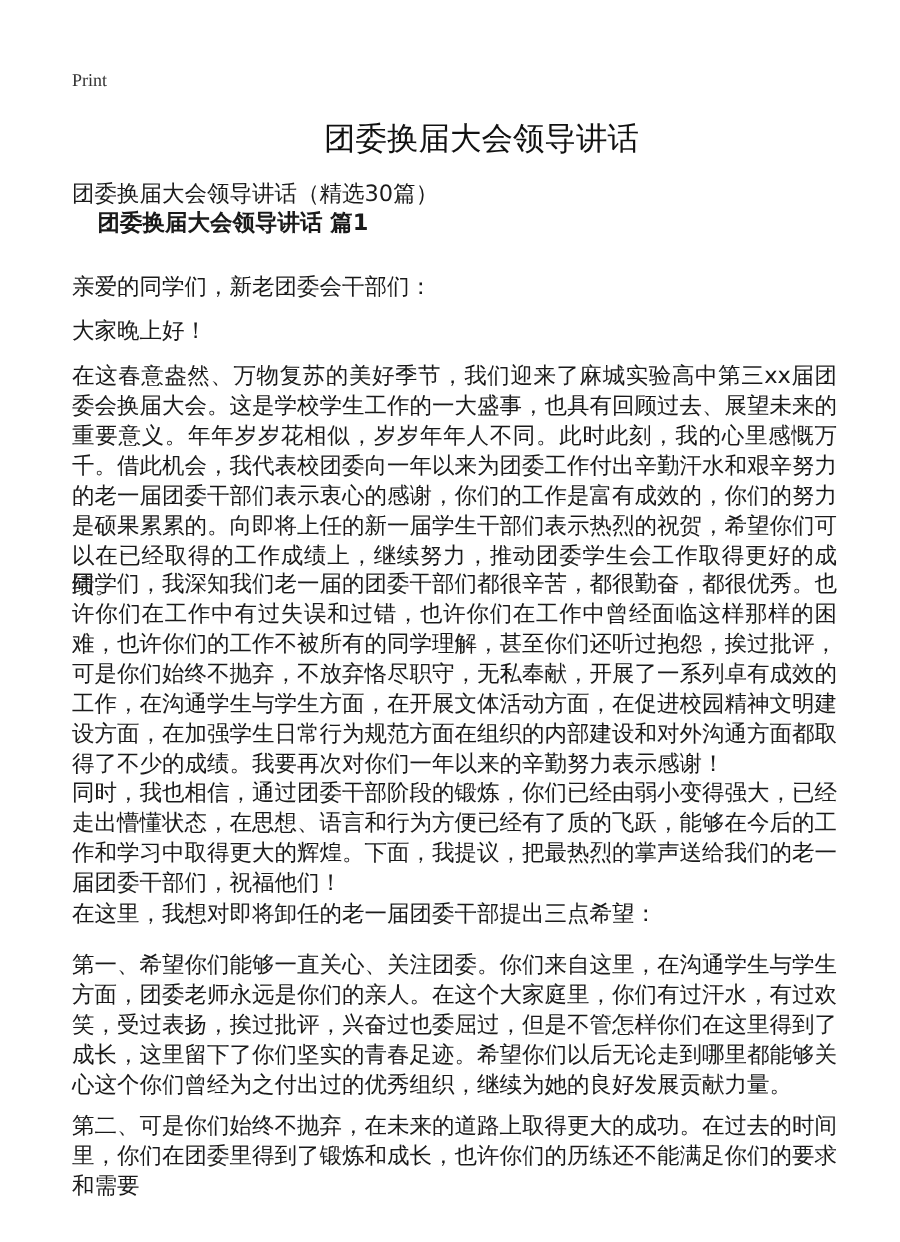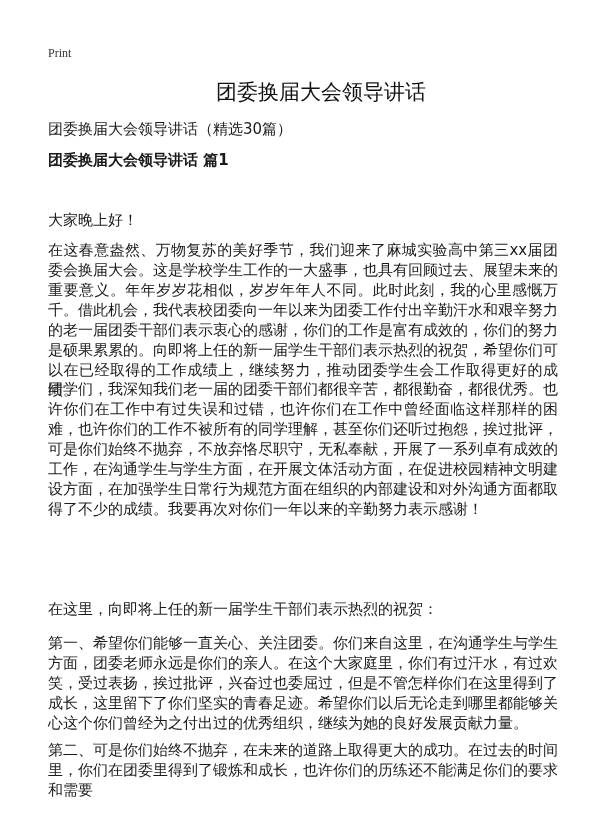--- a/index.html
+++ b/index.html
@@ -11,38 +11,40 @@
   .print-label {
     position: absolute; left: 48px; top: 46px;
     font-family: "Liberation Serif", serif; font-size: 12px; color: #333;
   }
   .doc-title {
     position: absolute; left: 0; top: 78px; width: 600px; text-align: center;
     font-size: 21px; color: #111; letter-spacing: 0px; padding-left: 21px;
   }
   .block { position: absolute; left: 48px; width: 510px; font-size: 15px; line-height: 20px; }
   .subtitle { top: 119px; }
-  .section-heading { top: 150px; font-weight: bold; }
+  .section-heading { top: 138px; font-weight: bold; margin-left: 17px; }
   .greeting { top: 181px; }
   .hello { top: 210px; }
   .para { text-align: justify; }
   .p1 { top: 240px; }
   .p2 { top: 379px; }
   .p3 { top: 518px; }
   .p4 { top: 599px; }
   .p5 { top: 633px; }
   .p6 { top: 740px; }
 </style>
 </head>
 <body>
 
 <div class="page">
   <div class="print-label">Print</div>
   <div class="doc-title">团委换届大会领导讲话</div>
   <div class="block subtitle">团委换届大会领导讲话（精选30篇）</div>
   <div class="block section-heading">团委换届大会领导讲话 篇1</div>
+  <div class="block greeting">亲爱的同学们，新老团委会干部们：</div>
   <div class="block para p1">在这春意盎然、万物复苏的美好季节，我们迎来了麻城实验高中第三xx届团委会换届大会。这是学校学生工作的一大盛事，也具有回顾过去、展望未来的重要意义。年年岁岁花相似，岁岁年年人不同。此时此刻，我的心里感慨万千。借此机会，我代表校团委向一年以来为团委工作付出辛勤汗水和艰辛努力的老一届团委干部们表示衷心的感谢，你们的工作是富有成效的，你们的努力是硕果累累的。向即将上任的新一届学生干部们表示热烈的祝贺，希望你们可以在已经取得的工作成绩上，继续努力，推动团委学生会工作取得更好的成绩。</div>
   <div class="block hello">大家晚上好！</div>
   <div class="block para p2">同学们，我深知我们老一届的团委干部们都很辛苦，都很勤奋，都很优秀。也许你们在工作中有过失误和过错，也许你们在工作中曾经面临这样那样的困难，也许你们的工作不被所有的同学理解，甚至你们还听过抱怨，挨过批评，可是你们始终不抛弃，不放弃恪尽职守，无私奉献，开展了一系列卓有成效的工作，在沟通学生与学生方面，在开展文体活动方面，在促进校园精神文明建设方面，在加强学生日常行为规范方面在组织的内部建设和对外沟通方面都取得了不少的成绩。我要再次对你们一年以来的辛勤努力表示感谢！</div>
-  <div class="block para p4">在这里，向即将上任的新一届学生干部们表示热烈的祝贺：</div>
+  <div class="block para p3">同时，我也相信，通过团委干部阶段的锻炼，你们已经由弱小变得强大，已经走出懵懂状态，在思想、语言和行为方便已经有了质的飞跃，能够在今后的工作和学习中取得更大的辉煌。下面，我提议，把最热烈的掌声送给我们的老一届团委干部们，祝福他们！</div>
+  <div class="block para p4">在这里，我想对即将卸任的老一届团委干部提出三点希望：</div>
   <div class="block para p5">第一、希望你们能够一直关心、关注团委。你们来自这里，在沟通学生与学生方面，团委老师永远是你们的亲人。在这个大家庭里，你们有过汗水，有过欢笑，受过表扬，挨过批评，兴奋过也委屈过，但是不管怎样你们在这里得到了成长，这里留下了你们坚实的青春足迹。希望你们以后无论走到哪里都能够关心这个你们曾经为之付出过的优秀组织，继续为她的良好发展贡献力量。</div>
   <div class="block para p6">第二、可是你们始终不抛弃，在未来的道路上取得更大的成功。在过去的时间里，你们在团委里得到了锻炼和成长，也许你们的历练还不能满足你们的要求和需要</div>
 </div>
 
 </body></html>

